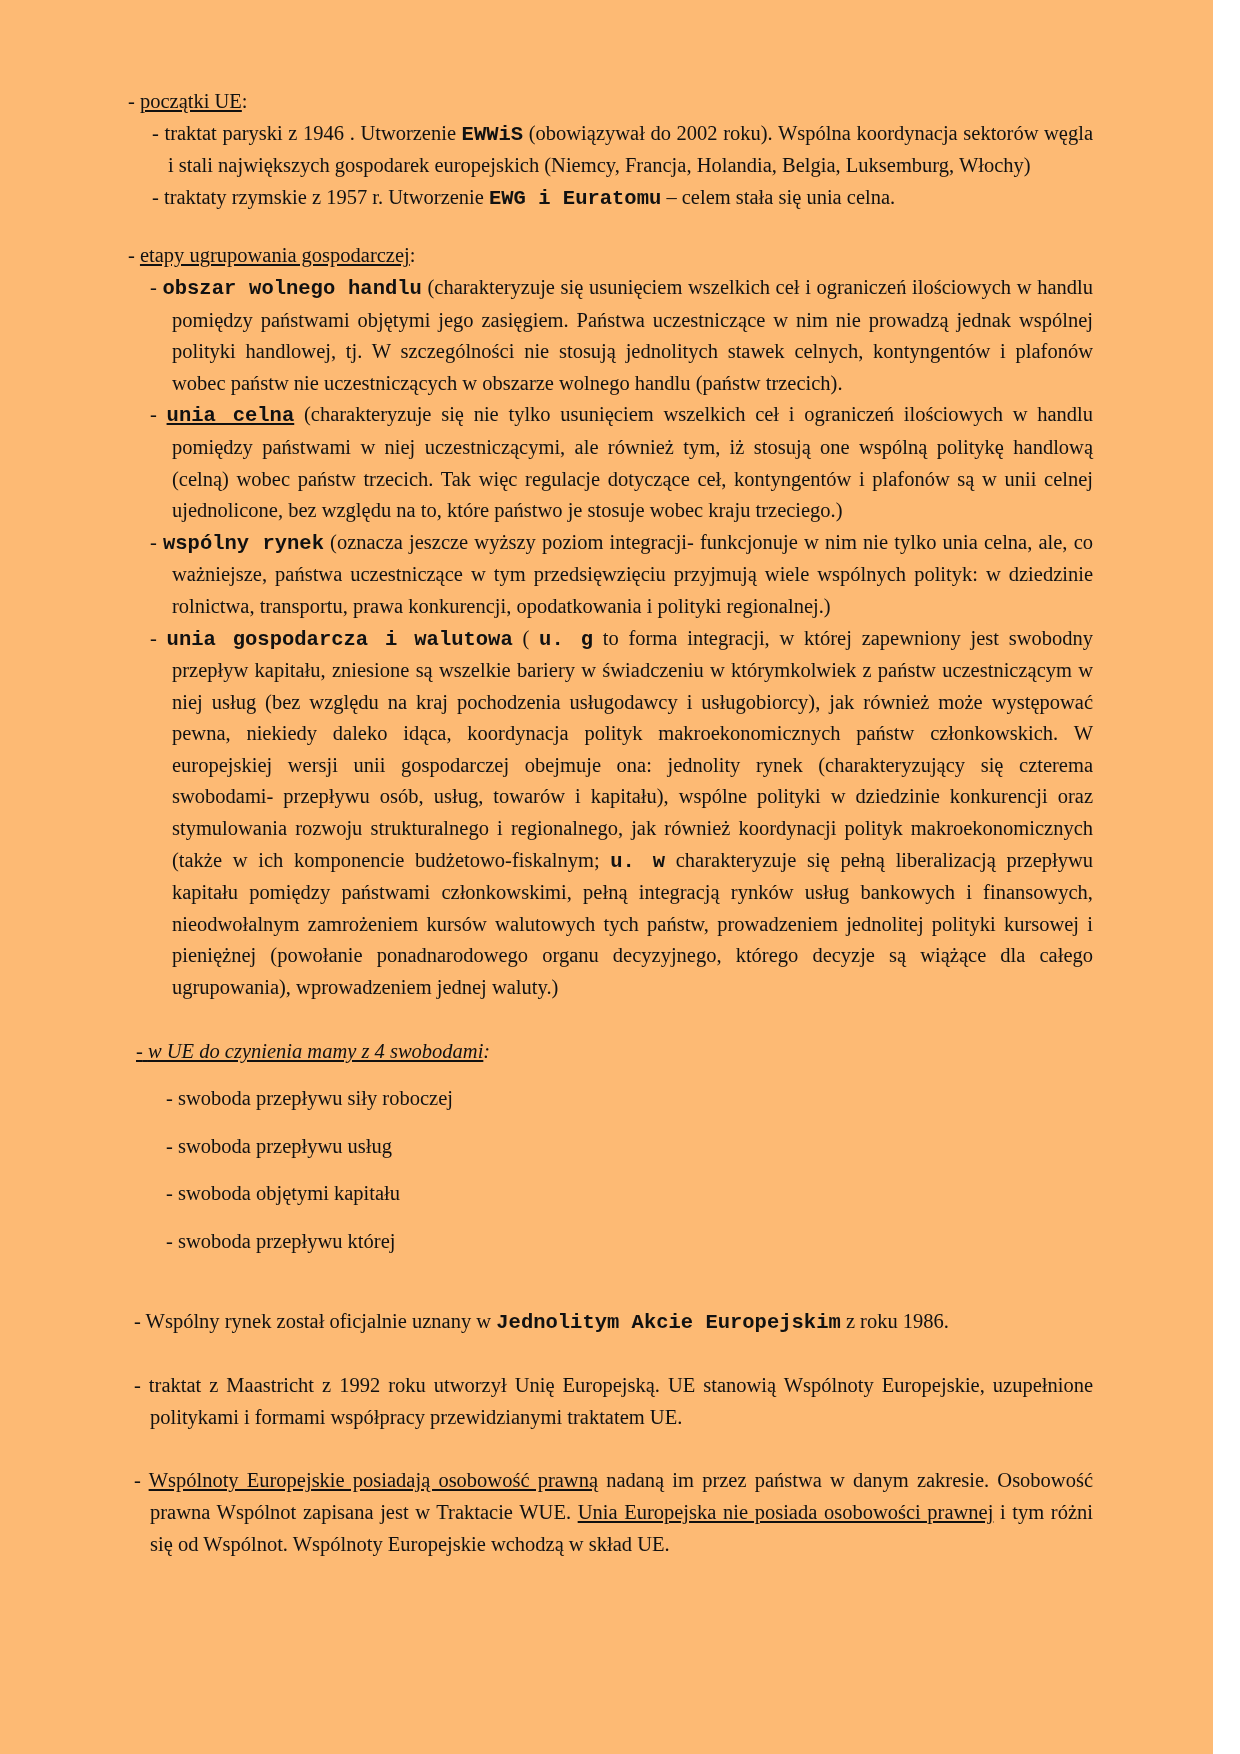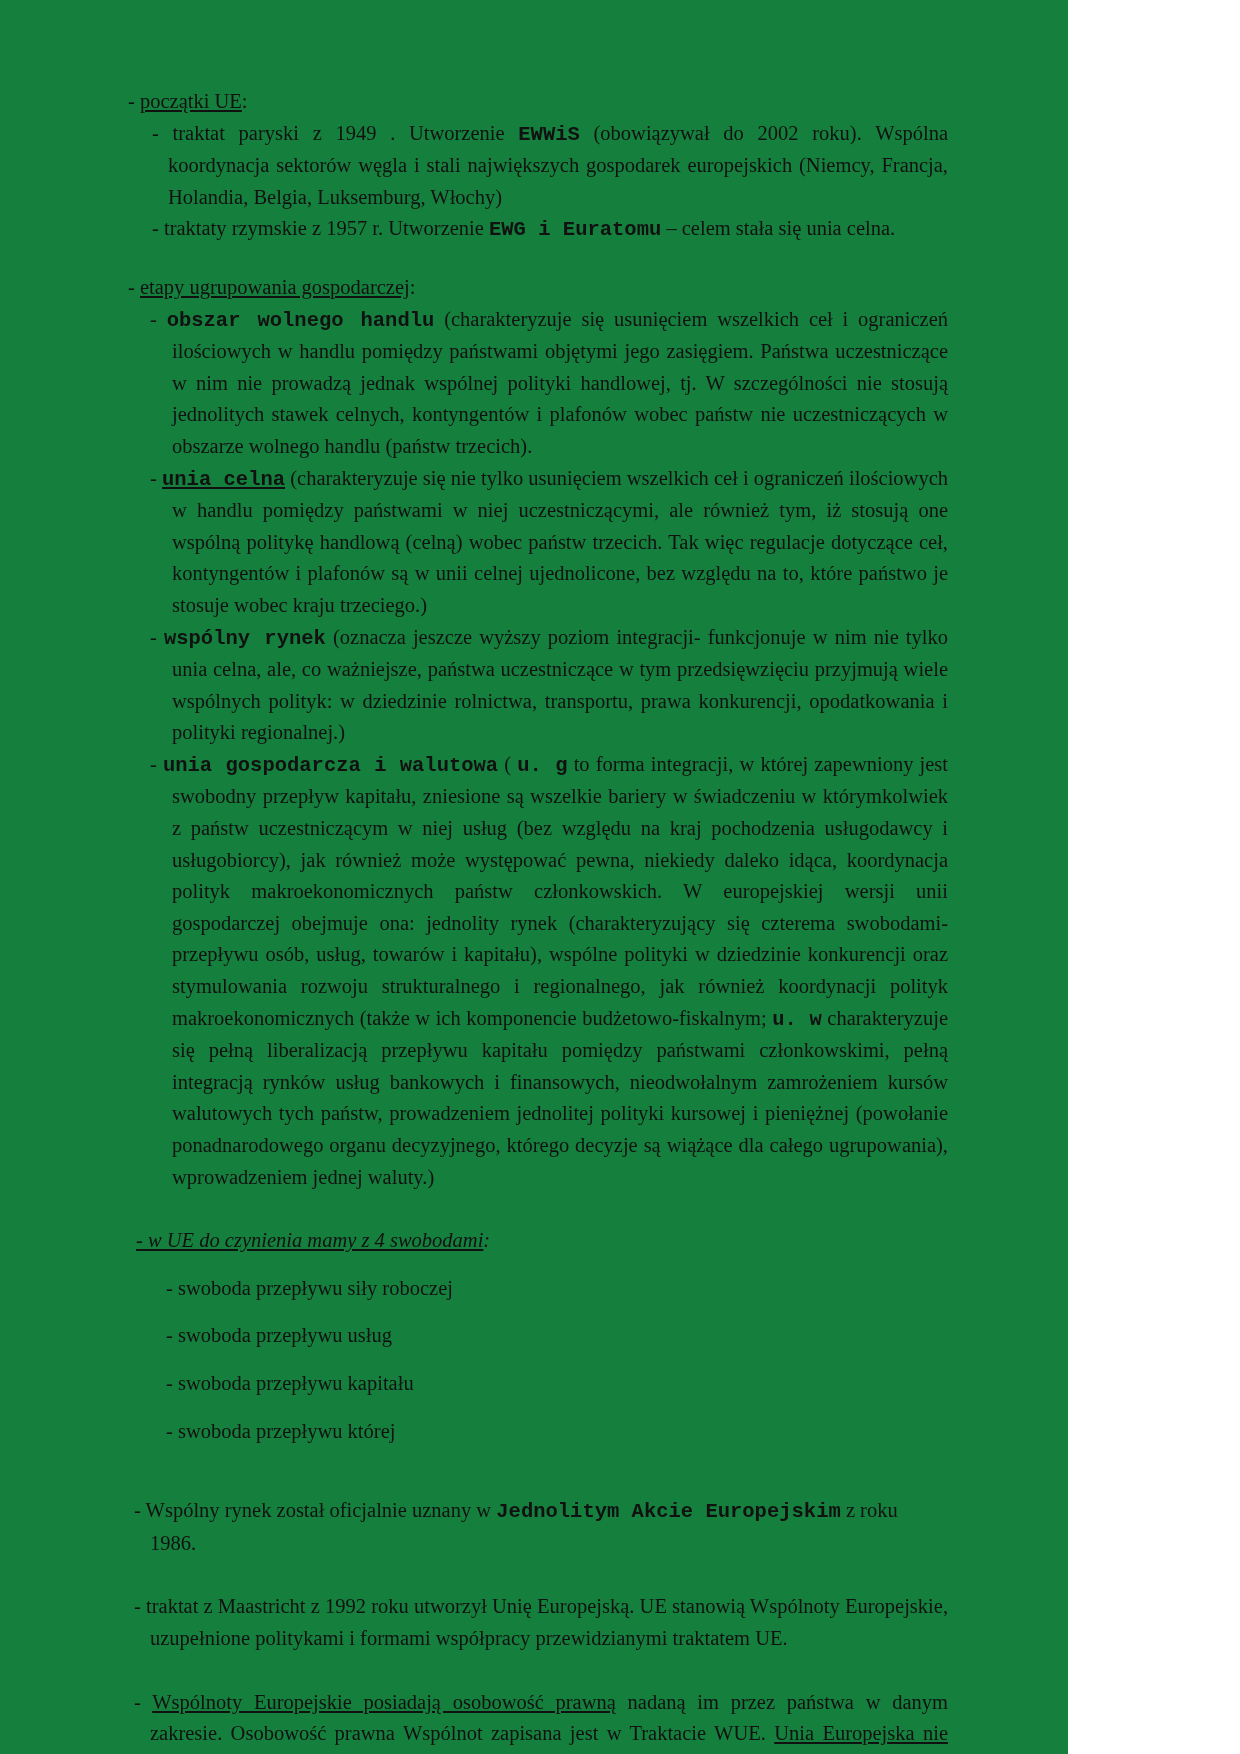--- a/index.html
+++ b/index.html
@@ -10,25 +10,25 @@
   }
   body {
     width: 1240px;
     height: 1754px;
     font-family: "Liberation Serif", "DejaVu Serif", serif;
     color: #111111;
     -webkit-font-smoothing: none;
   }
   #page {
     position: relative;
-    width: 1068px;
+    width: 1213px;
     height: 1754px;
     box-sizing: border-box;
     padding: 86px 120px 60px 128px;
-    background: #15803d;
+    background: #fdba74;
   }
   .doc {
     font-size: 20.5px;
     line-height: 31.6px;
     text-align: justify;
     text-justify: inter-word;
   }
   .gap-m { height: 26px; }
   .gap-l { height: 32px; }
   b, .bold { font-weight: bold; font-family: Liberation Mono, monospace; }
@@ -56,21 +56,21 @@
   .indent-para.left { text-align: left; }
 </style>
 </head>
 <body>
 
 <div id="page">
   <div class="doc">
 
     <p class="headline"><span>-</span> <span class="u">początki UE</span><span>:</span></p>
 
-    <p class="indent-para" style="padding-left:40px;text-indent:-16px;"><span>-</span> <span>traktat paryski z 1949 . Utworzenie </span><b>EWWiS</b><span> (obowiązywał do 2002 roku). Wspólna koordynacja sektorów węgla i stali największych gospodarek europejskich (Niemcy, Francja, Holandia, Belgia, Luksemburg, Włochy)</span></p>
+    <p class="indent-para" style="padding-left:40px;text-indent:-16px;"><span>-</span> <span>traktat paryski z 1946 . Utworzenie </span><b>EWWiS</b><span> (obowiązywał do 2002 roku). Wspólna koordynacja sektorów węgla i stali największych gospodarek europejskich (Niemcy, Francja, Holandia, Belgia, Luksemburg, Włochy)</span></p>
 
     <p class="indent-para left" style="padding-left:40px;text-indent:-16px;"><span>-</span> <span>traktaty rzymskie z 1957 r. Utworzenie </span><b>EWG i Euratomu</b><span> – celem stała się unia celna.</span></p>
 
     <div class="gap-m"></div>
 
     <p class="headline"><span>-</span> <span class="u">etapy ugrupowania gospodarczej</span><span>:</span></p>
 
     <p class="indent-para" style="padding-left:44px;text-indent:-22px;"><span>-</span> <b>obszar wolnego handlu</b><span> (charakteryzuje się usunięciem wszelkich ceł i ograniczeń ilościowych w handlu pomiędzy państwami objętymi jego zasięgiem. Państwa uczestniczące w nim nie prowadzą jednak wspólnej polityki handlowej, tj. W szczególności nie stosują jednolitych stawek celnych, kontyngentów i plafonów wobec państw nie uczestniczących w obszarze wolnego handlu (państw trzecich).</span></p>
 
     <p class="indent-para" style="padding-left:44px;text-indent:-22px;"><span>-</span> <b class="u">unia celna</b><span> (charakteryzuje się nie tylko usunięciem wszelkich ceł i ograniczeń ilościowych w handlu pomiędzy państwami w niej uczestniczącymi, ale również tym, iż stosują one wspólną politykę handlową (celną) wobec państw trzecich. Tak więc regulacje dotyczące ceł, kontyngentów i plafonów są w unii celnej ujednolicone, bez względu na to, które państwo je stosuje wobec kraju trzeciego.)</span></p>
@@ -78,21 +78,21 @@
     <p class="indent-para" style="padding-left:44px;text-indent:-22px;"><span>-</span> <b>wspólny rynek</b><span> (oznacza jeszcze wyższy poziom integracji- funkcjonuje w nim nie tylko unia celna, ale, co ważniejsze, państwa uczestniczące w tym przedsięwzięciu przyjmują wiele wspólnych polityk: w dziedzinie rolnictwa, transportu, prawa konkurencji, opodatkowania i polityki regionalnej.)</span></p>
 
     <p class="indent-para" style="padding-left:44px;text-indent:-22px;"><span>-</span> <b>unia gospodarcza i walutowa</b><span> ( </span><b>u. g</b><span> to forma integracji, w której zapewniony jest swobodny przepływ kapitału, zniesione są wszelkie bariery w świadczeniu w którymkolwiek z państw uczestniczącym w niej usług (bez względu na kraj pochodzenia usługodawcy i usługobiorcy), jak również może występować pewna, niekiedy daleko idąca, koordynacja polityk makroekonomicznych państw członkowskich. W europejskiej wersji unii gospodarczej obejmuje ona: jednolity rynek (charakteryzujący się czterema swobodami- przepływu osób, usług, towarów i kapitału), wspólne polityki w dziedzinie konkurencji oraz stymulowania rozwoju strukturalnego i regionalnego, jak również koordynacji polityk makroekonomicznych (także w ich komponencie budżetowo-fiskalnym; </span><b>u. w</b><span> charakteryzuje się pełną liberalizacją przepływu kapitału pomiędzy państwami członkowskimi, pełną integracją rynków usług bankowych i finansowych, nieodwołalnym zamrożeniem kursów walutowych tych państw, prowadzeniem jednolitej polityki kursowej i pieniężnej (powołanie ponadnarodowego organu decyzyjnego, którego decyzje są wiążące dla całego ugrupowania), wprowadzeniem jednej waluty.)</span></p>
 
     <div class="gap-l"></div>
 
     <p class="headline" style="padding-left:8px;font-style:italic;"><span class="u"><span>-</span> <span>w UE do czynienia mamy z 4 swobodami</span></span><span>:</span></p>
 
     <p class="simple-item">- swoboda przepływu siły roboczej</p>
     <p class="simple-item">- swoboda przepływu usług</p>
-    <p class="simple-item">- swoboda przepływu kapitału</p>
+    <p class="simple-item">- swoboda objętymi kapitału</p>
     <p class="simple-item">- swoboda przepływu której</p>
 
     <div class="gap-l"></div>
 
     <p class="indent-para left" style="padding-left:22px;text-indent:-16px;"><span>-</span> <span>Wspólny rynek został oficjalnie uznany w </span><b>Jednolitym Akcie Europejskim</b><span> z roku 1986.</span></p>
 
     <div class="gap-l"></div>
 
     <p class="indent-para" style="padding-left:22px;text-indent:-16px;"><span>-</span> <span>traktat z Maastricht z 1992 roku utworzył Unię Europejską. UE stanowią Wspólnoty Europejskie, uzupełnione politykami i formami współpracy przewidzianymi traktatem UE.</span></p>
 

